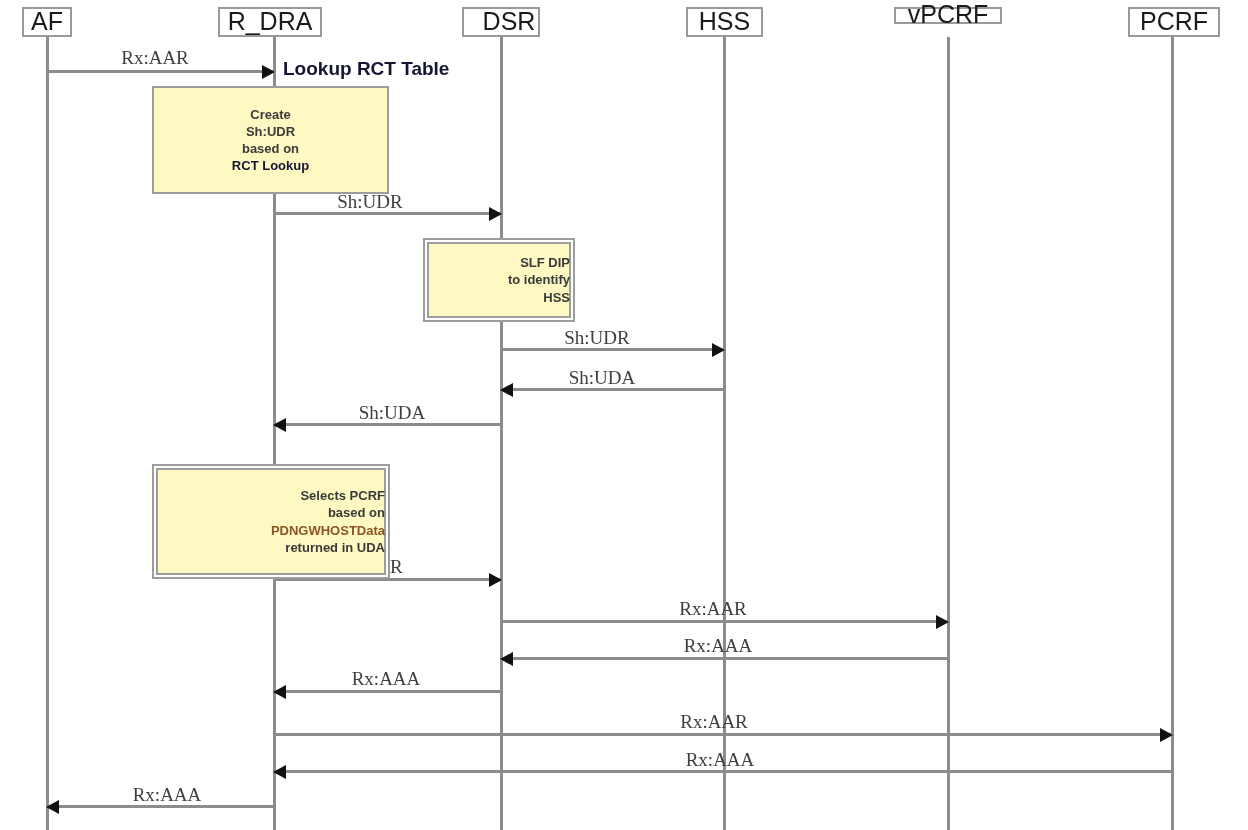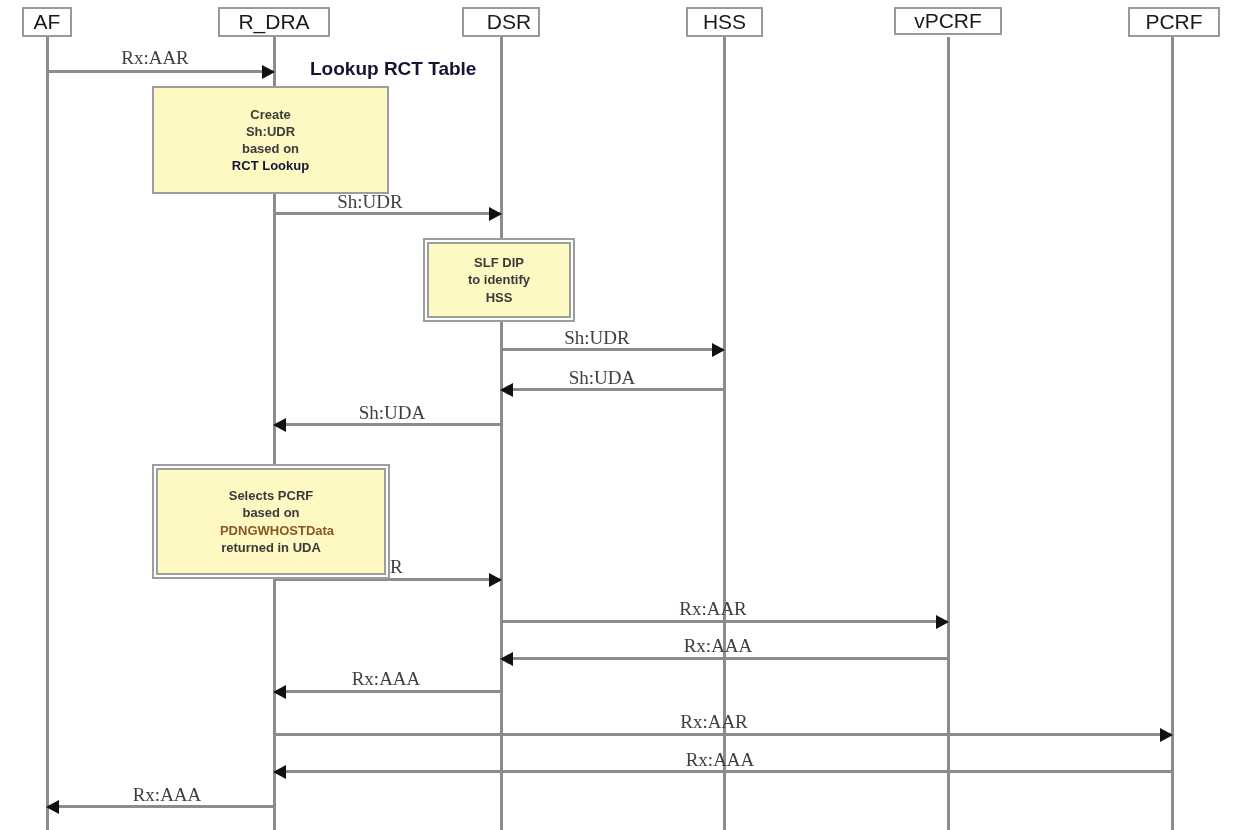--- a/index.html
+++ b/index.html
@@ -18,21 +18,21 @@
     overflow: hidden;
   }
 
   
   .participant {
     position: absolute;
     box-sizing: border-box;
     border: 2px solid #9a9a9a;
     background: #ffffff;
     color: #1a1a1a;
-    font-size: 21px;
+    font-size: 25px;
     line-height: 1;
     display: flex;
     align-items: center;
     justify-content: center;
     padding: 2px 6px 4px 6px;
     letter-spacing: 0px;
     white-space: nowrap;
   }
 
   
@@ -54,21 +54,22 @@
     justify-content: center;
     text-align: center;
     color: #3a3a3a;
     font-size: 13px;
     font-weight: bold;
     line-height: 1.32;
     z-index: 5;
   }
   .notebox.double {
     box-shadow: inset 0 0 0 2px #ffffff, inset 0 0 0 4px #9d9d9d;
-    padding: 15px;
+    padding: 3px;
+    align-items: flex-end;
   }
   .notebox .ln { display: block; white-space: nowrap; }
   .notebox .hl-dark { color: #141433; }
   .notebox .hl-brown { color: #8a5626; margin-left: 12px; }
 
   
   .msg {
     position: absolute;
     height: 3px;
     background: #8c8c8c;
@@ -102,21 +103,20 @@
 
   
   .annot {
     position: absolute;
     font-size: 19px;
     font-weight: bold;
     color: #141433;
     white-space: nowrap;
     line-height: 1;
     z-index: 6;
-    margin-left: 27px;
   }
 </style>
 </head>
 <body>
 
 <div id="canvas">
   <div id="lifelines-layer">
       <div class="lifeline" style="left: 46px; top: 37px; height: 793px; background: rgb(140, 140, 140);"></div>
       <div class="lifeline" style="left: 273px; top: 37px; height: 793px; background: rgb(140, 140, 140);"></div>
       <div class="lifeline" style="left: 500px; top: 37px; height: 793px; background: rgb(140, 140, 140);"></div>
@@ -190,30 +190,30 @@
         <span class="ln">Selects PCRF</span>
         <span class="ln">based on</span>
         <span class="ln hl-brown">PDNGWHOSTData</span>
         <span class="ln">returned in UDA</span>
       </div>
     </div>
   <div id="participants-layer">
       <div class="participant" style="left: 22px; top: 7px; width: 50px; height: 30px;">
         <span>AF</span>
       </div>
-      <div class="participant" style="left: 218px; top: 7px; width: 112px; height: 30px;">
+      <div class="participant" style="left: 218px; top: 7px; width: 104px; height: 30px;">
         <span>R_DRA</span>
       </div>
       <div class="participant" style="left: 462px; top: 7px; width: 78px; height: 30px; padding-left: 22px;">
         <span>DSR</span>
       </div>
       <div class="participant" style="left: 686px; top: 7px; width: 77px; height: 30px;">
         <span>HSS</span>
       </div>
-      <div class="participant" style="left: 894px; top: 7px; width: 108px; height: 28px;">
+      <div class="participant" style="left: 894px; top: 7px; width: 108px; height: 17px;">
         <span>vPCRF</span>
       </div>
       <div class="participant" style="left: 1128px; top: 7px; width: 92px; height: 30px;">
         <span>PCRF</span>
       </div>
     </div>
   <div id="annotations-layer">
       <div class="annot" style="left: 283px; top: 59px;">Lookup RCT Table</div>
     </div>
 </div>

